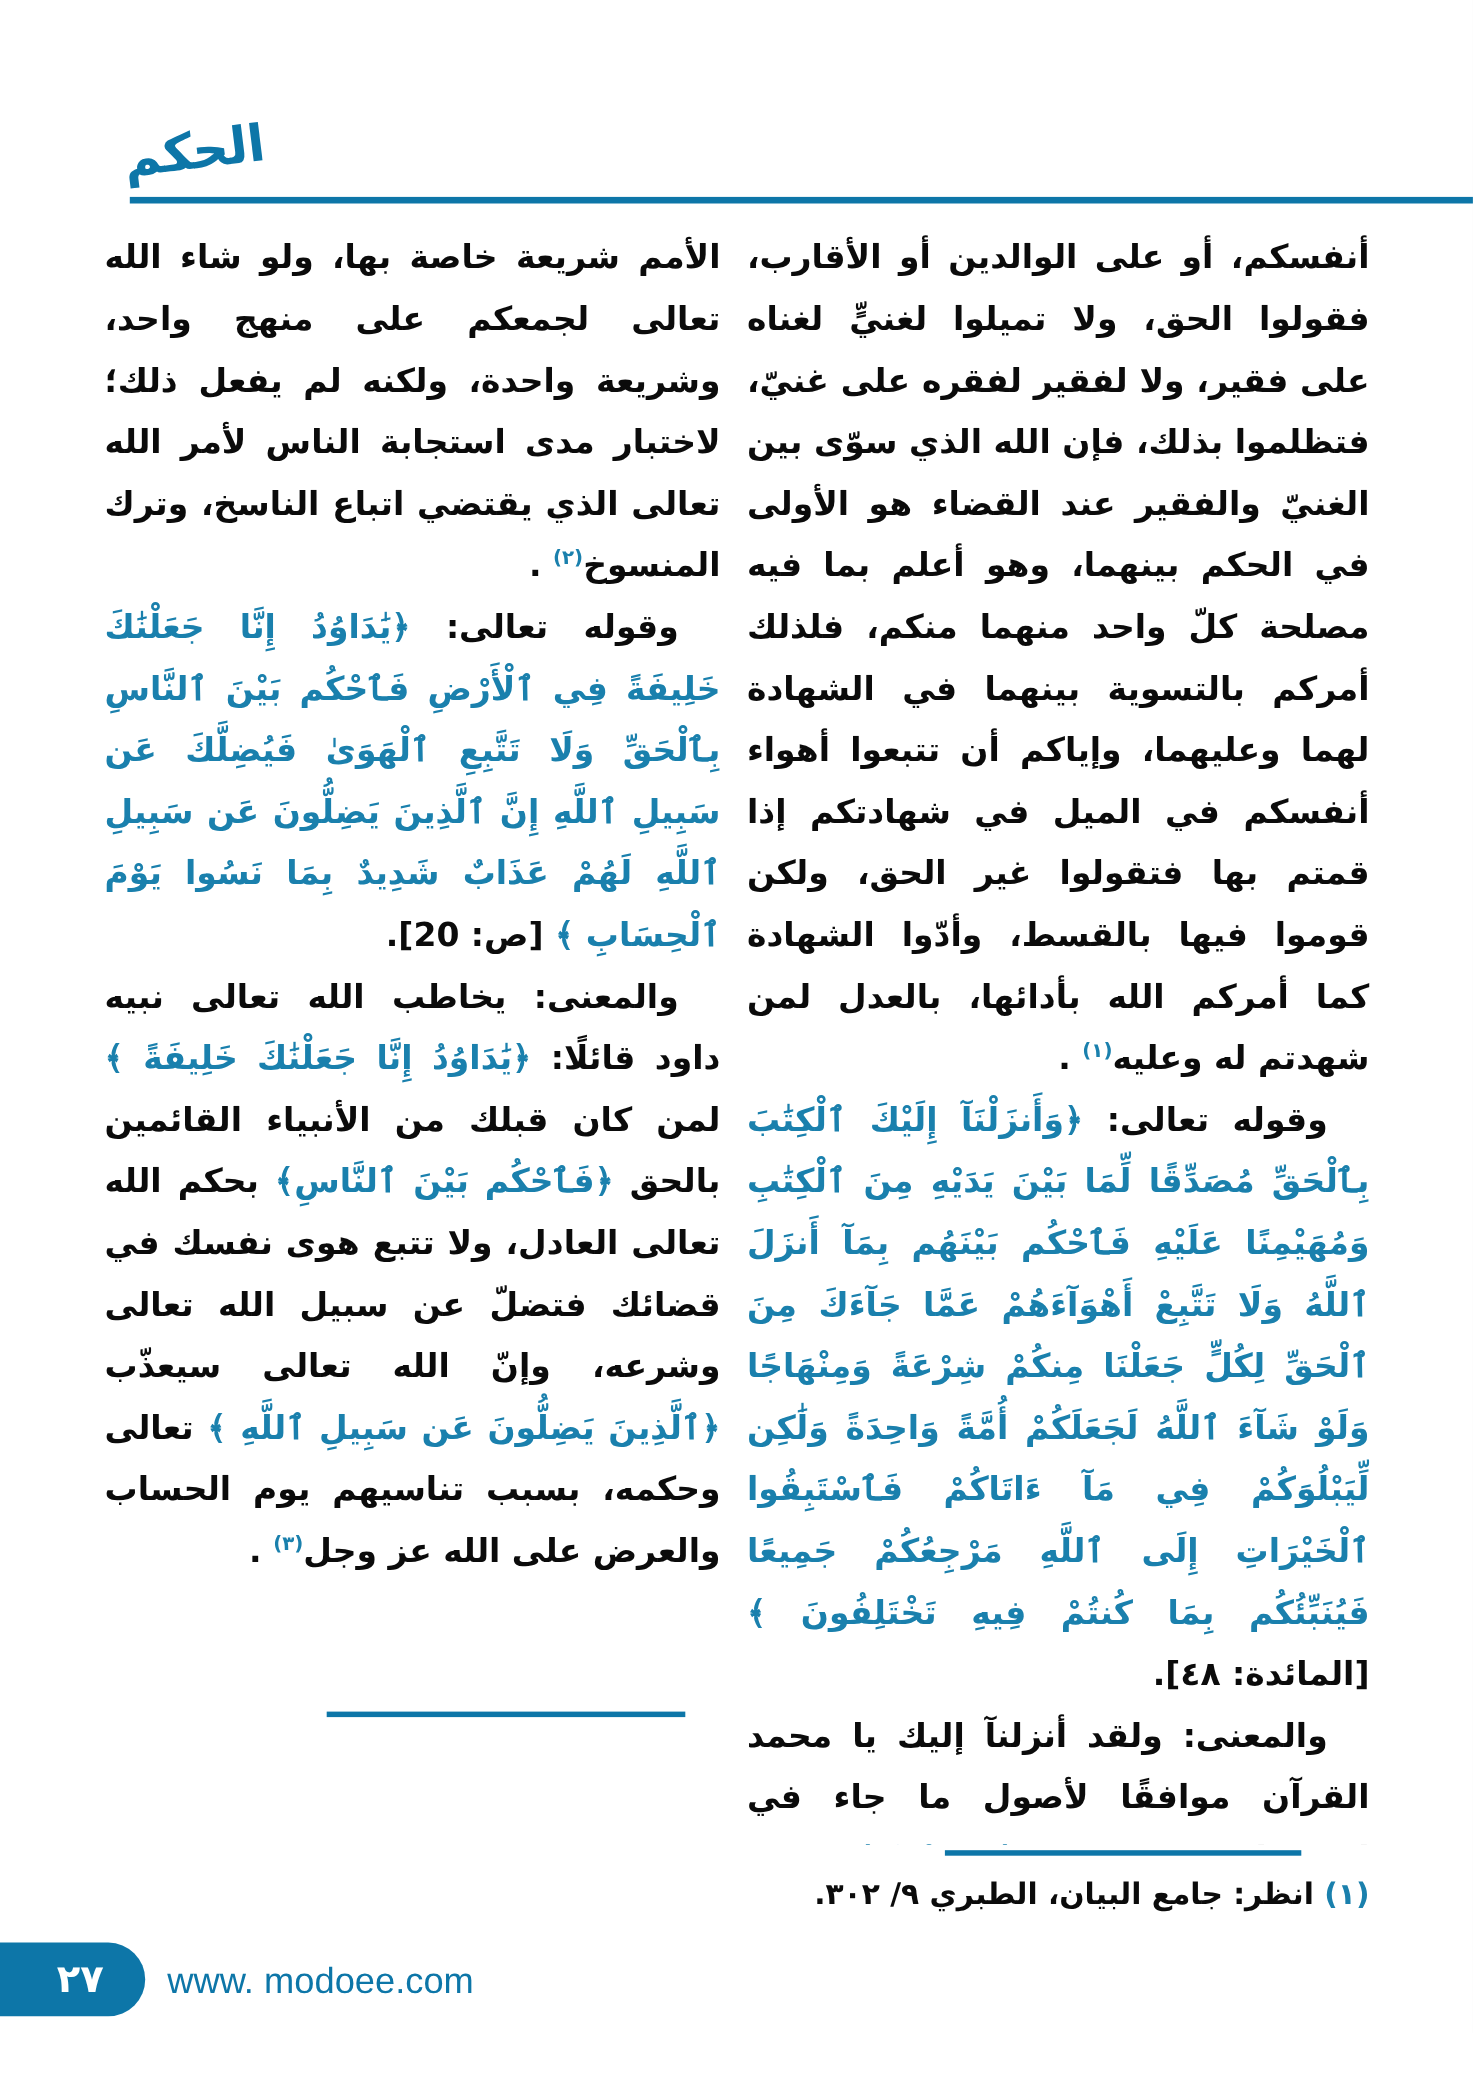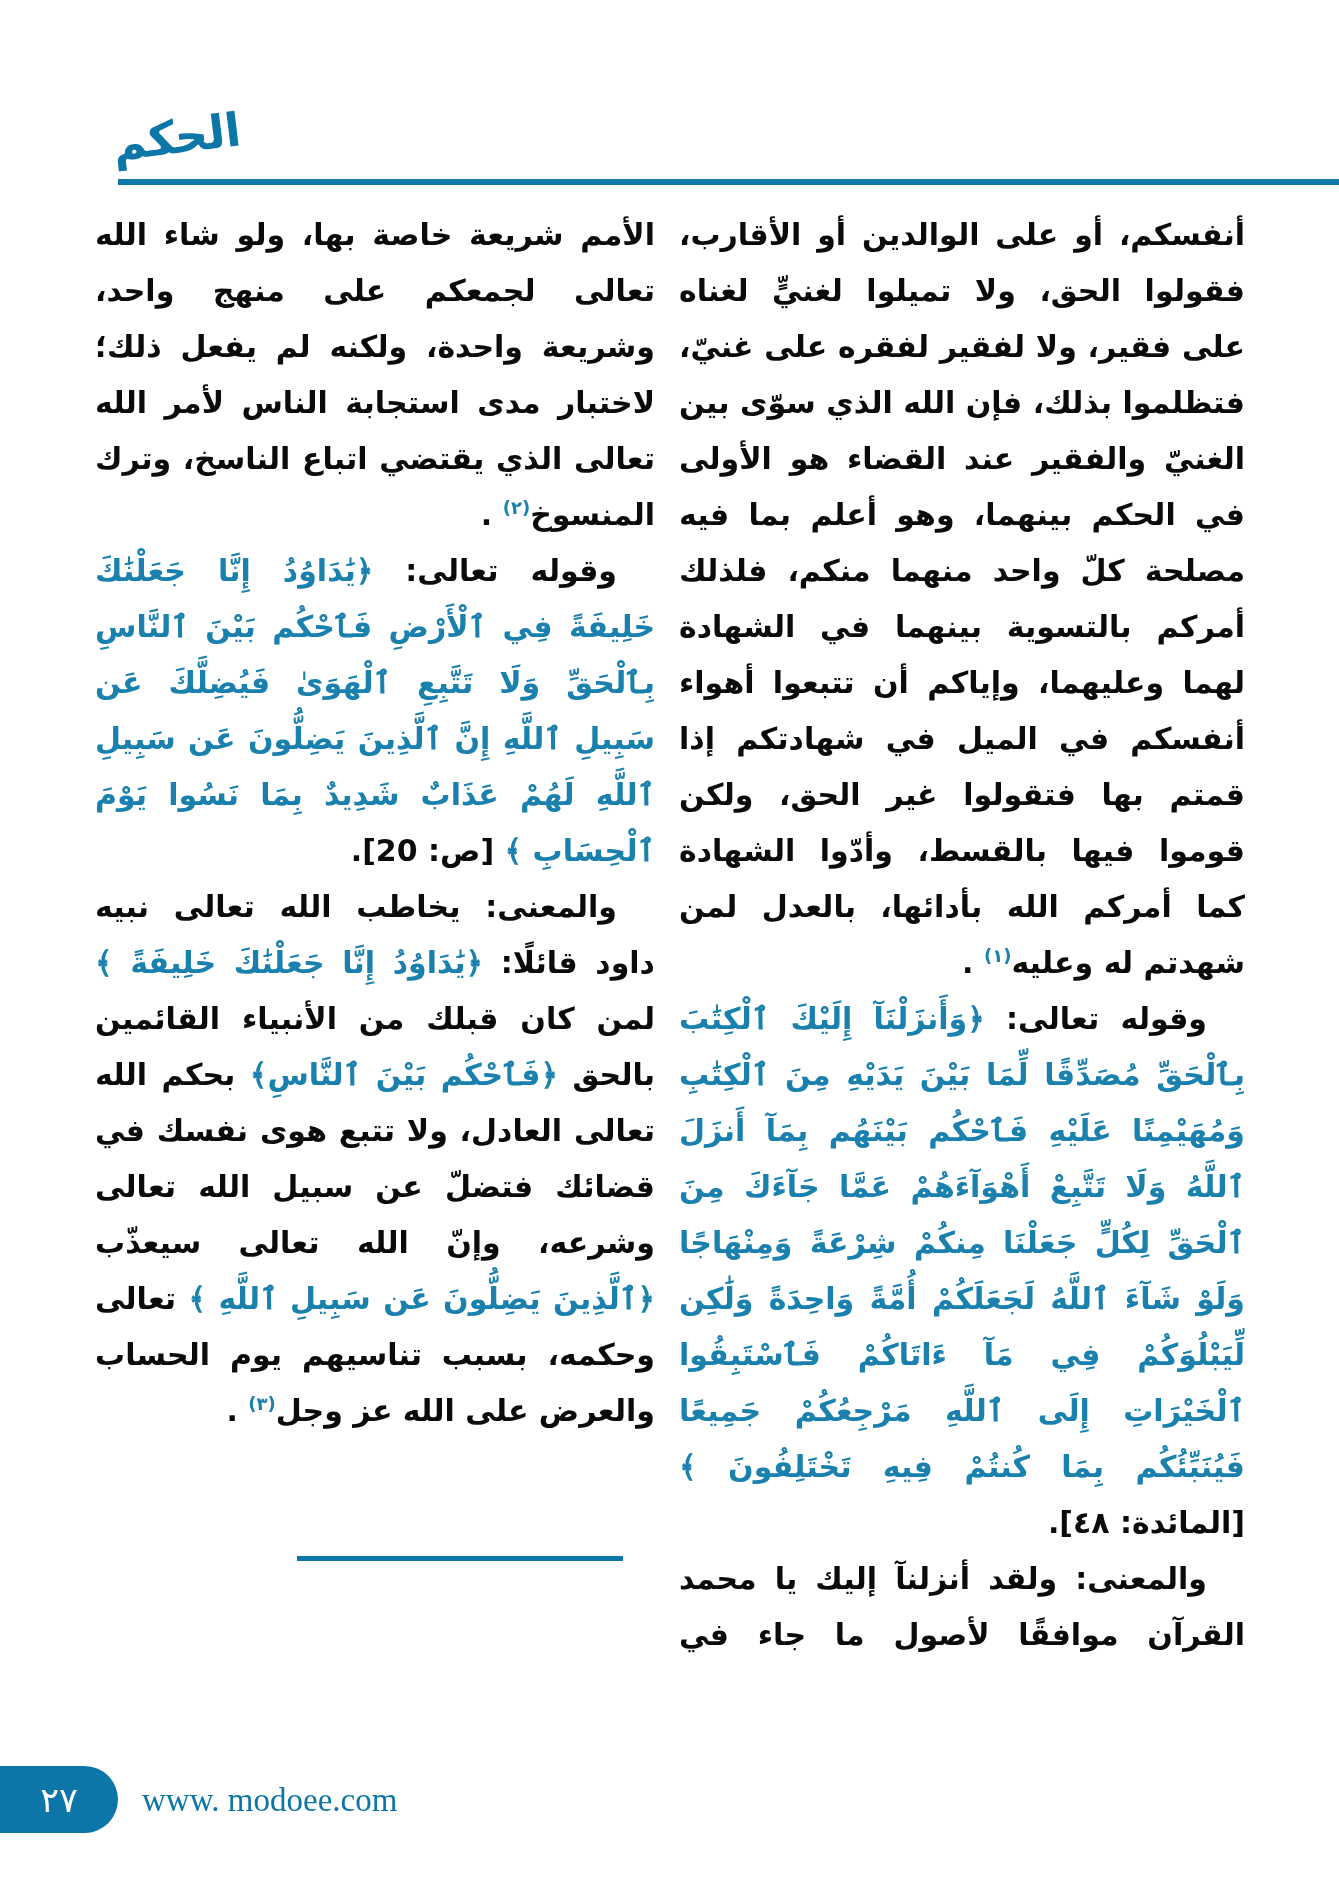--- a/index.html
+++ b/index.html
@@ -56,26 +56,26 @@
   }
   .fn-right .fn-sep{width:324px;margin-right:62px;}
   .fn-left .fn-sep{width:326px;margin-right:32px;}
   .fn-item{margin:0;padding-right:60px;text-indent:-60px;}
   .page-tab{
     position:absolute;left:0;top:1766px;width:118px;height:67px;
     background:var(--accent);
     border-radius:0 34px 34px 0;
     color:#ffffff;
     display:flex;align-items:center;justify-content:center;
-    font-size:35px;font-weight:normal;
+    font-size:35px;font-weight:bold;padding-left:14px;
   }
   .site{
-    position:absolute;left:142px;top:1782px;
+    position:absolute;left:152px;top:1782px;
     font-size:33px;color:var(--accent);
-    font-family:Liberation Serif, serif;
+    font-family:Liberation Sans, sans-serif;
   }
 </style>
 </head>
 <body>
 
 <div class="page">
 
   <div class="logo">الحكم</div>
 
   <div class="rule"></div>
@@ -89,20 +89,24 @@
   <div class="col col-left">
     <p class="para"><span>الأمم شريعة خاصة بها، ولو شاء الله تعالى لجمعكم على منهج واحد، وشريعة واحدة، ولكنه لم يفعل ذلك؛ لاختبار مدى استجابة الناس لأمر الله تعالى الذي يقتضي اتباع الناسخ، وترك المنسوخ</span><span class="seg-sup">(٢)</span><span> .</span></p>
     <p class="para indent"><span>وقوله تعالى: </span><span class="seg-q">﴿يَٰدَاوُدُ إِنَّا جَعَلْنَٰكَ خَلِيفَةً فِي ٱلْأَرْضِ فَٱحْكُم بَيْنَ ٱلنَّاسِ بِٱلْحَقِّ وَلَا تَتَّبِعِ ٱلْهَوَىٰ فَيُضِلَّكَ عَن سَبِيلِ ٱللَّهِ إِنَّ ٱلَّذِينَ يَضِلُّونَ عَن سَبِيلِ ٱللَّهِ لَهُمْ عَذَابٌ شَدِيدٌ بِمَا نَسُوا يَوْمَ ٱلْحِسَابِ ﴾</span><span> [ص: 20].</span></p>
     <p class="para indent"><span>والمعنى: يخاطب الله تعالى نبيه داود قائلًا: </span><span class="seg-q">﴿يَٰدَاوُدُ إِنَّا جَعَلْنَٰكَ خَلِيفَةً ﴾</span><span> لمن كان قبلك من الأنبياء القائمين بالحق </span><span class="seg-q">﴿فَٱحْكُم بَيْنَ ٱلنَّاسِ﴾</span><span> بحكم الله تعالى العادل، ولا تتبع هوى نفسك في قضائك فتضلّ عن سبيل الله تعالى وشرعه، وإنّ الله تعالى سيعذّب </span><span class="seg-q">﴿ٱلَّذِينَ يَضِلُّونَ عَن سَبِيلِ ٱللَّهِ ﴾</span><span> تعالى وحكمه، بسبب تناسيهم يوم الحساب والعرض على الله عز وجل</span><span class="seg-sup">(٣)</span><span> .</span></p>
   </div>
 
   <div class="footnotes fn-left">
     <div class="fn-sep"></div>
   </div>
 
+  <div class="footnotes fn-right">
+    <div class="fn-sep"></div>
+    <p class="fn-item"><span class="seg-num">(١) </span><span>انظر: جامع البيان، الطبري ٩/ ٣٠٢.</span></p>
+  </div>
 
   <div class="page-tab">
     <span>٢٧</span>
   </div>
 
   <div class="site">www. modoee.com</div>
 
 </div>
 
 </body></html>

